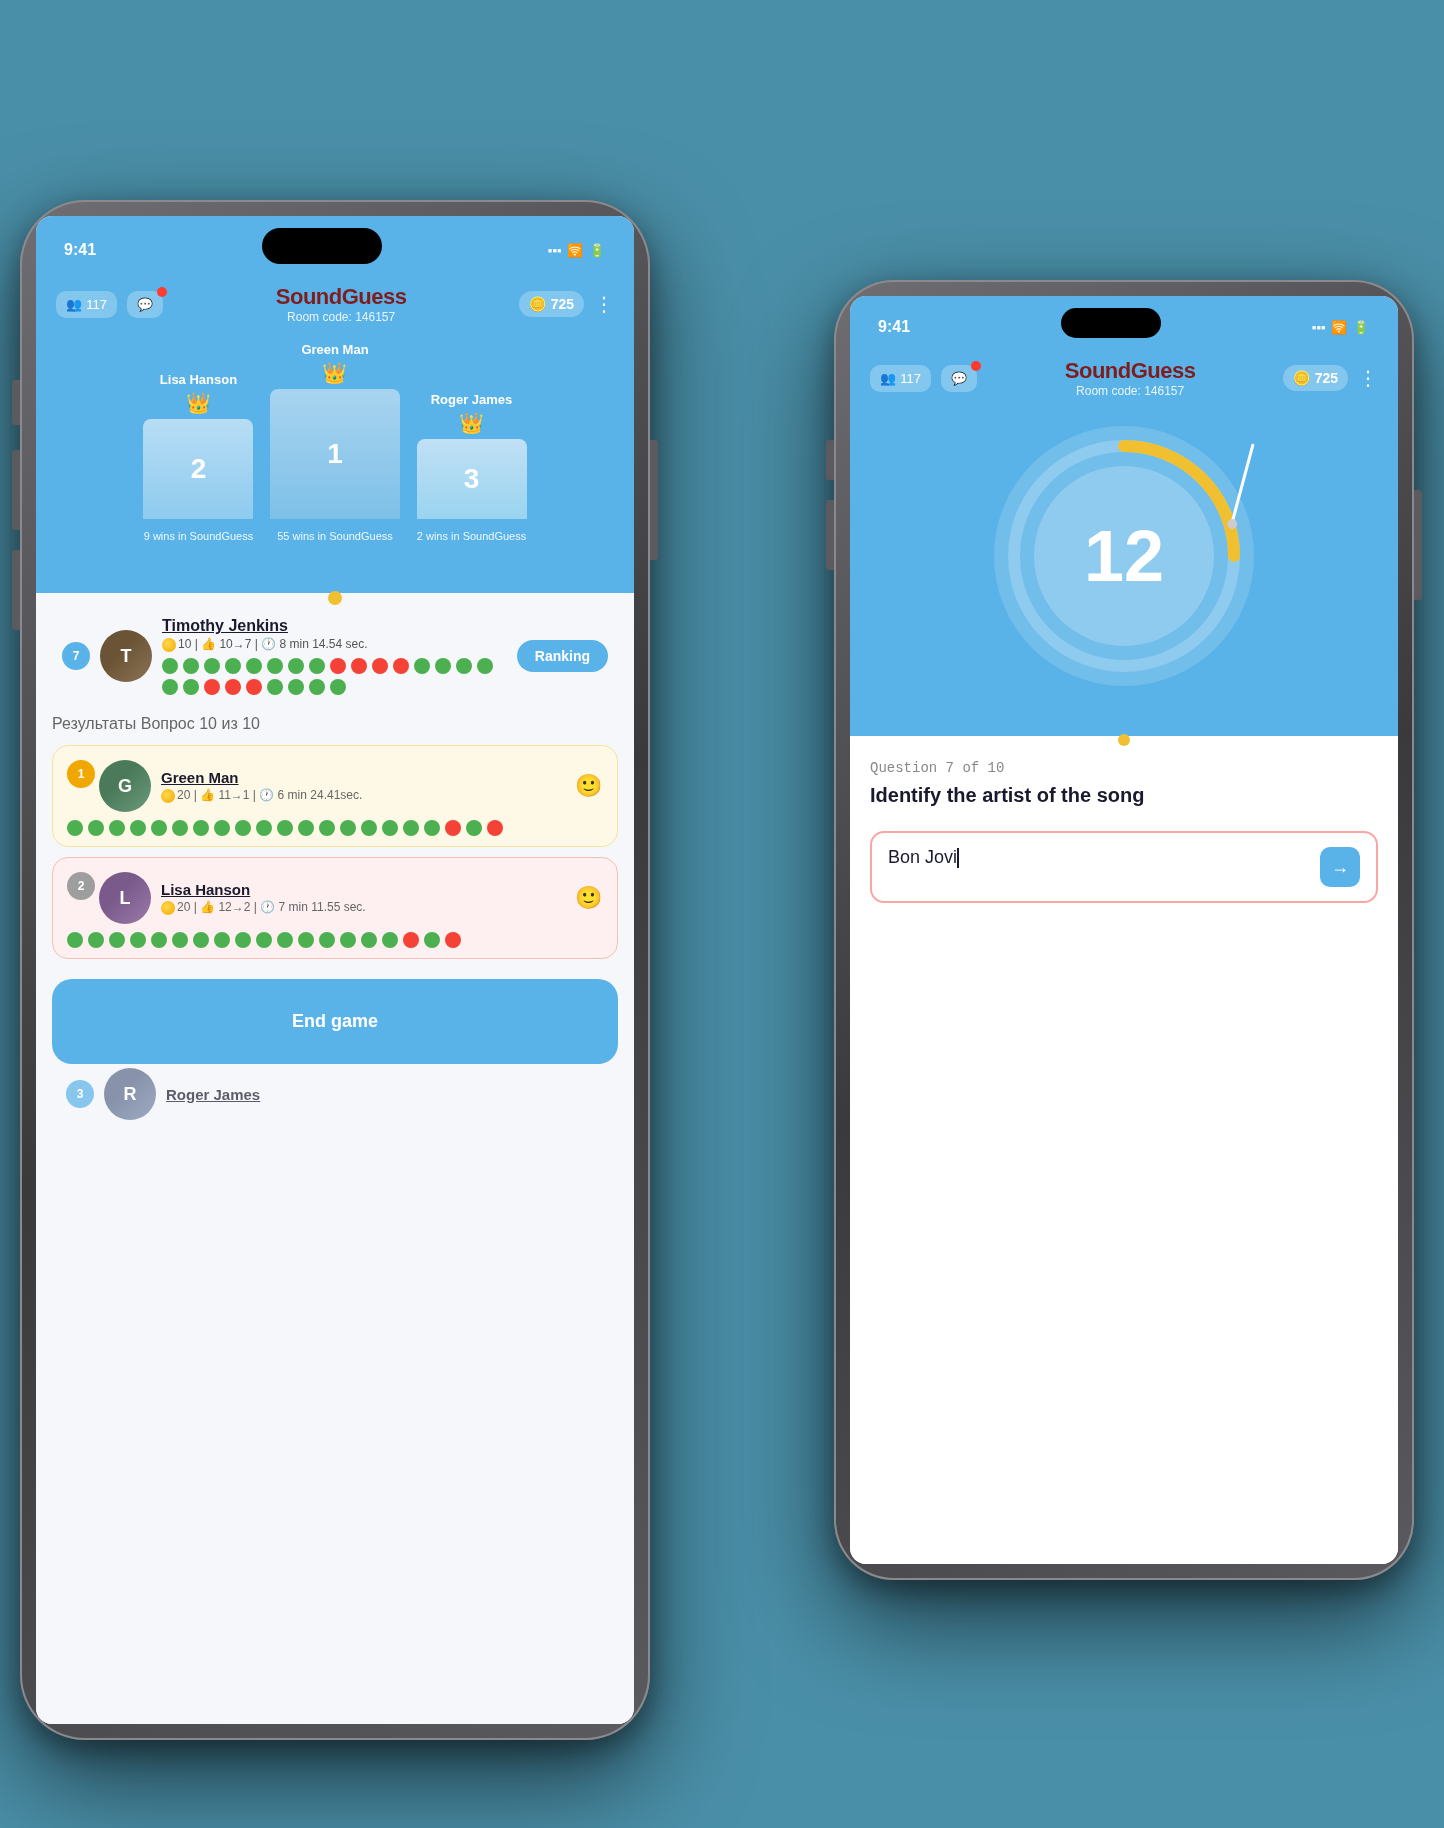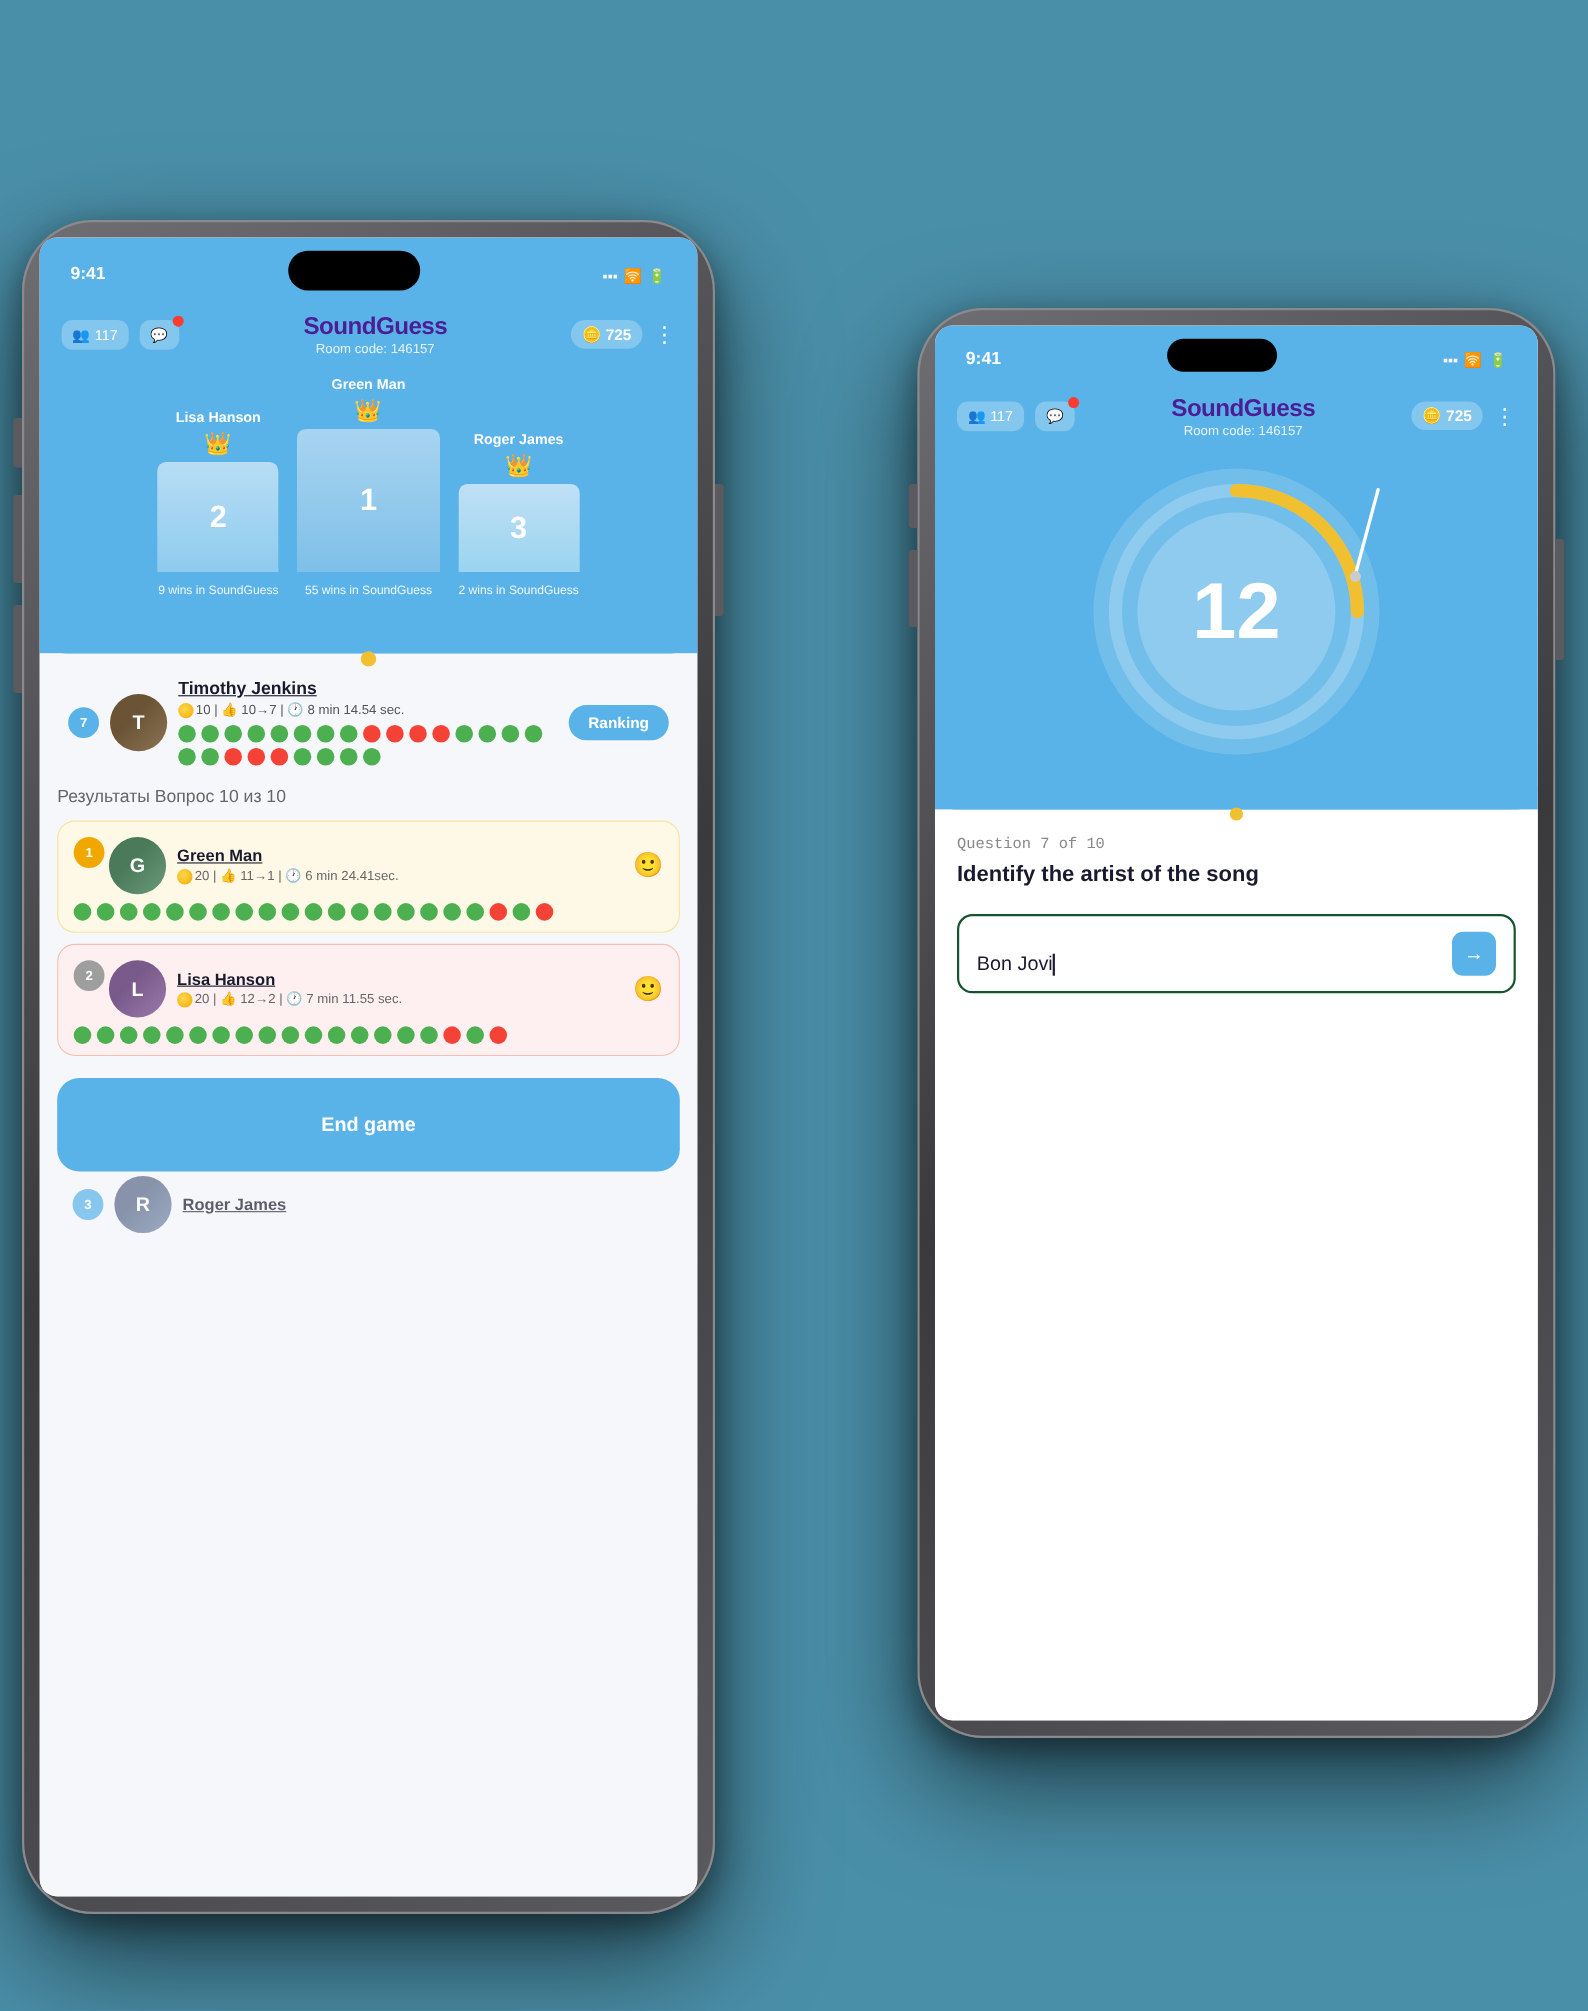--- a/index.html
+++ b/index.html
@@ -144,21 +144,21 @@
       position: relative;
     }
     .chat-badge .badge {
       position: absolute;
       top: -4px; right: -4px;
       width: 10px; height: 10px;
       background: #ff3b30;
       border-radius: 50%;
     }
     .app-title-wrap { flex: 1; text-align: center; }
-    .app-title { color: #4c1d95; font-size: 22px; font-weight: 800; letter-spacing: -0.5px; }
+    .app-title { color: #7f1d1d; font-size: 22px; font-weight: 800; letter-spacing: -0.5px; }
     .room-code { color: rgba(255,255,255,0.85); font-size: 12px; }
     .coin-display {
       background: rgba(255,255,255,0.25);
       border-radius: 20px;
       padding: 5px 10px;
       color: white;
       font-size: 14px;
       font-weight: 700;
       display: flex; align-items: center; gap: 4px;
     }
@@ -395,22 +395,22 @@
       font-family: Liberation Mono, monospace;
     }
     .question-text {
       font-size: 20px;
       font-weight: 800;
       color: #1a1a2e;
       margin-bottom: 24px;
     }
     .answer-input-row {
       display: flex;
-      align-items: flex-end;
-      border: 2px solid #14532d;
+      align-items: flex-start;
+      border: 2px solid #fca5a5;
       border-radius: 14px;
       padding: 14px 16px;
       gap: 10px;
     }
     .answer-text {
       flex: 1;
       font-size: 18px;
       color: #1a1a2e;
       font-weight: 500;
     }

